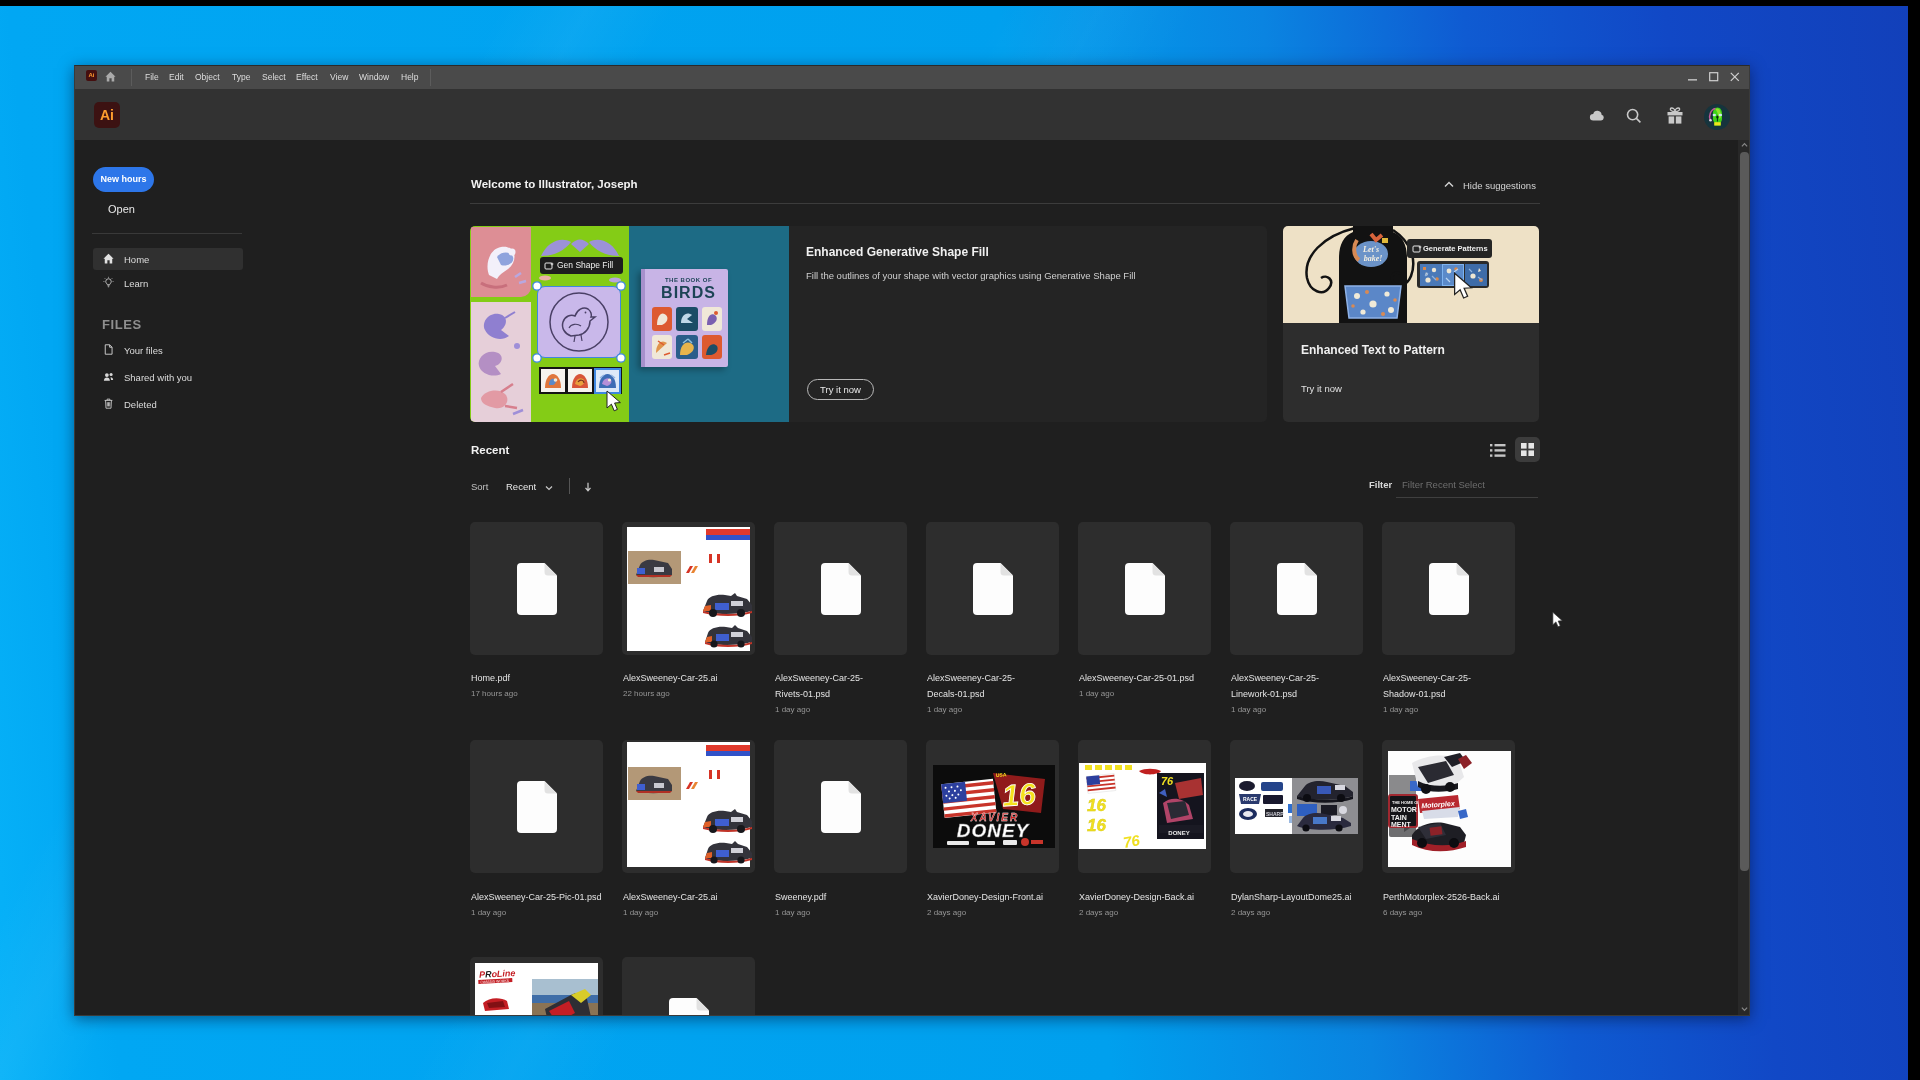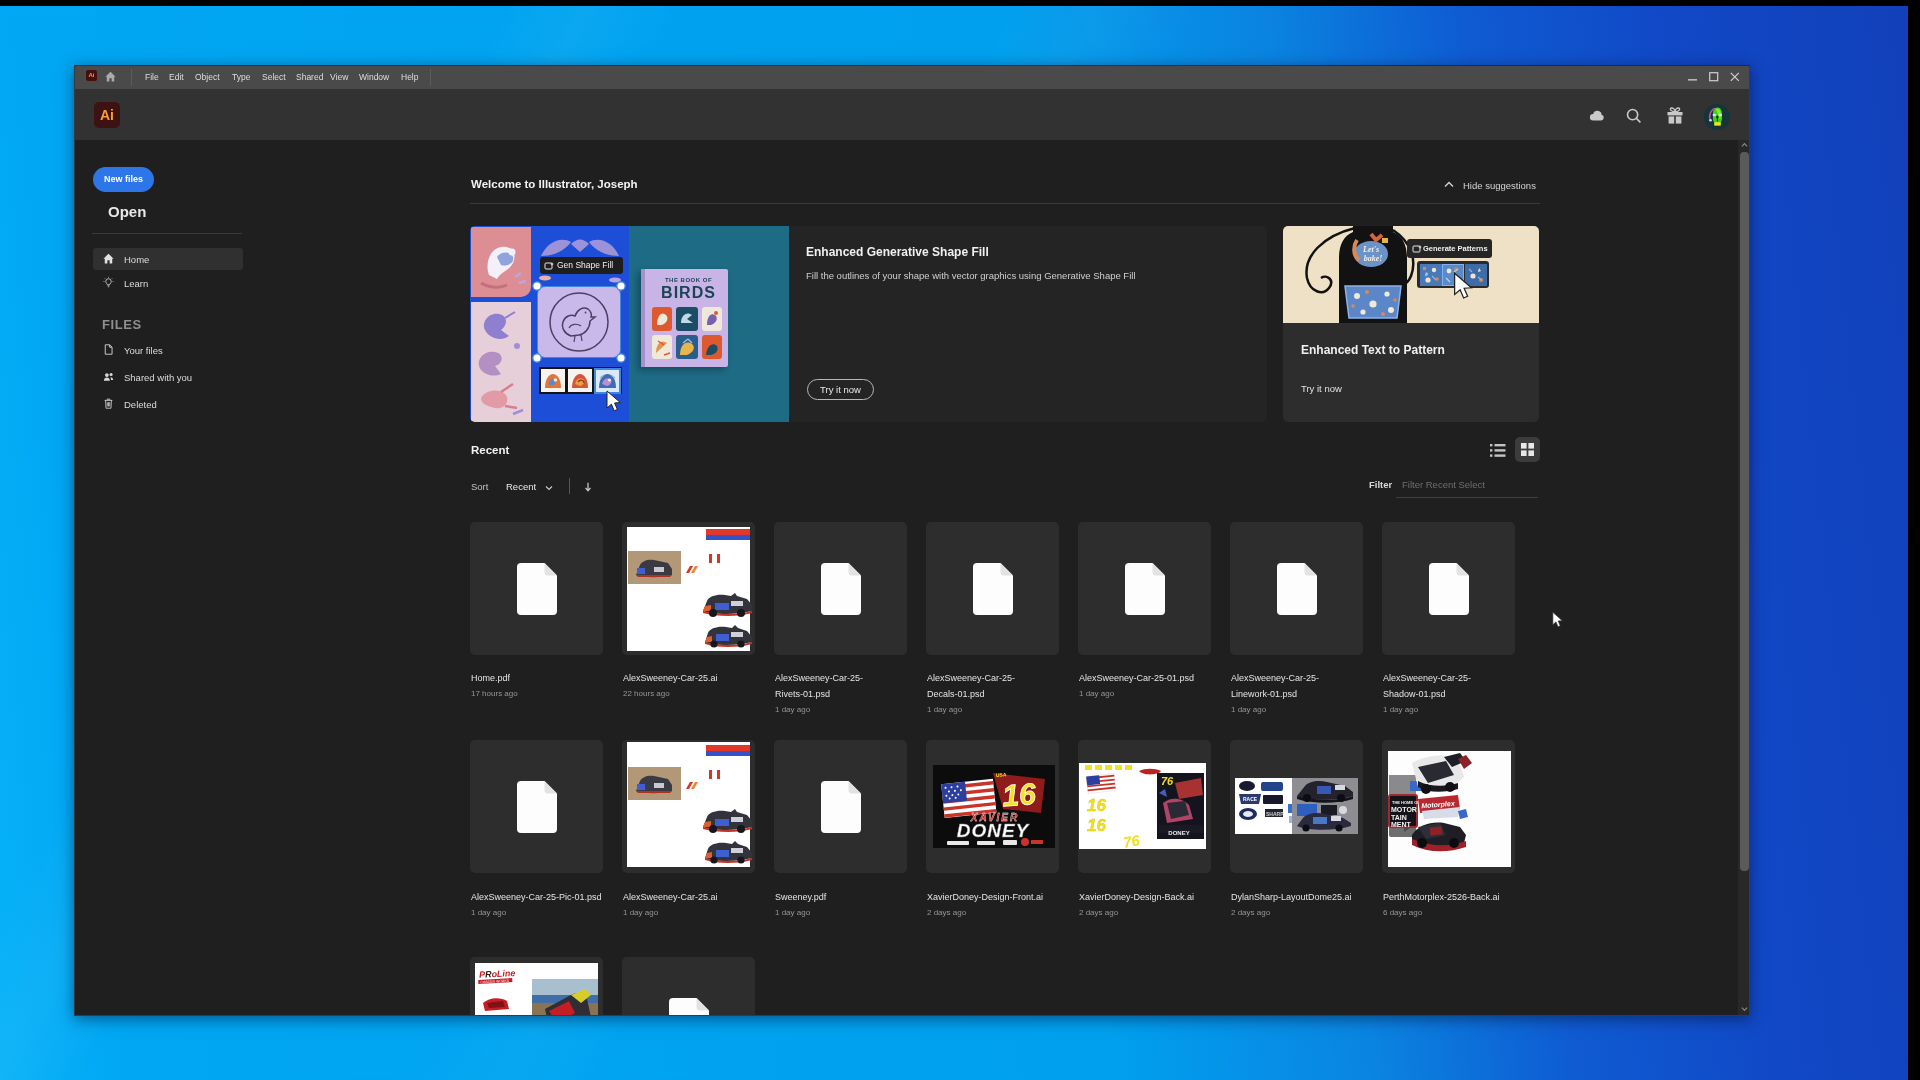--- a/index.html
+++ b/index.html
@@ -10,36 +10,36 @@
 }
 #win { position:absolute; left:74px; top:65px; width:1676px; height:951px; background:#1f1f1f; border:1px solid #3a3a3a; border-top-color:#2a2a2a; overflow:hidden; box-shadow:0 3px 14px rgba(0,10,40,0.5); }
 #menubar { position:absolute; left:0; top:0; width:100%; height:23px; background:#4a4a4a; color:#dedede; font-size:8.5px; }
 .mitem { position:absolute; top:6px; }
 .vsep { position:absolute; top:3px; width:1px; height:17px; background:#5c5c5c; }
 #aimini { position:absolute; left:11px; top:4px; width:11px; height:11px; background:#450f0f; border-radius:2px; color:#ff992e; font-size:6px; font-weight:bold; text-align:center; line-height:11px; }
 #appheader { position:absolute; left:0; top:23px; width:100%; height:51px; background:#323232; }
 #ailogo { position:absolute; left:19px; top:13px; width:26px; height:26px; background:#3c1212; border-radius:5px; color:#ff9d2e; font-weight:bold; font-size:14px; text-align:center; line-height:26px; }
 #content { position:absolute; left:0; top:74px; width:100%; height:877px; background:#1f1f1f; }
 #newfile { position:absolute; left:18px; top:27px; width:61px; height:25px; border-radius:13px; background:#2d76e9; color:#fff; font-size:9px; font-weight:bold; text-align:center; line-height:25px; }
-#open { position:absolute; left:33px; top:63px; color:#e8e8e8; font-size:15px; font-weight:bold; }
+#open { position:absolute; left:33px; top:63px; color:#e8e8e8; font-size:11px; font-weight:normal; }
 #sidediv { position:absolute; left:17px; top:93px; width:150px; height:1px; background:#393939; }
 .srow { position:absolute; left:18px; width:150px; height:22px; border-radius:3px; color:#dcdcdc; font-size:9.5px; }
 .srow .lbl { position:absolute; left:31px; top:6px; }
 .sicon { position:absolute; left:9px; top:4px; width:13px; height:13px; }
 #fileslbl { position:absolute; left:27px; top:177px; color:#8f8f8f; font-size:13px; font-weight:bold; letter-spacing:0.6px; }
 .hicon { position:absolute; top:17px; width:20px; height:20px; }
 #avatar { position:absolute; left:1629px; top:15px; width:26px; height:26px; }
 .winbtn { position:absolute; top:0; width:28px; height:23px; color:#d0d0d0; text-align:center; }
 #cursor1 { position:absolute; left:1552px; top:611px; }
 
 #welcome { position:absolute; left:396px; top:38px; color:#f2f2f2; font-size:11.5px; font-weight:bold; }
 #hidesug { position:absolute; left:1388px; top:40px; color:#d4d4d4; font-size:9.5px; }
 #wdiv { position:absolute; left:395px; top:63px; width:1070px; height:1px; background:#3c3c3c; }
 #hero { position:absolute; left:395px; top:86px; width:797px; height:196px; border-radius:5px; background:#242424; overflow:hidden; }
-#heroimg { position:absolute; left:0; top:0; width:319px; height:196px; background:#1d4ed8; overflow:hidden; }
+#heroimg { position:absolute; left:0; top:0; width:319px; height:196px; background:#84cc16; overflow:hidden; }
 #herotitle { position:absolute; left:336px; top:19px; color:#f0f0f0; font-size:12px; font-weight:bold; }
 #herodesc { position:absolute; left:336px; top:44px; color:#cfcfcf; font-size:9.5px; }
 #herobtn { position:absolute; left:337px; top:153px; width:67px; height:21px; border:1px solid #b8b8b8; border-radius:11px; color:#e8e8e8; font-size:9.5px; text-align:center; line-height:19px; }
 #scard { position:absolute; left:1208px; top:86px; width:256px; height:196px; border-radius:5px; background:#2d2d2d; overflow:hidden; }
 #scardimg { position:absolute; left:0; top:0; width:256px; height:97px; background:#eee1c6; overflow:hidden;text-align:center; }
 #scardtitle { position:absolute; left:18px; top:117px; color:#f0f0f0; font-size:12px; font-weight:bold; }
 #scardtry { position:absolute; left:18px; top:157px; color:#e0e0e0; font-size:9.5px; }
 #recent { position:absolute; left:396px; top:304px; color:#f2f2f2; font-size:11.5px; font-weight:bold; }
 #sortlbl { position:absolute; left:396px; top:341px; color:#c0c0c0; font-size:9.5px; }
 #sortval { position:absolute; left:431px; top:341px; color:#e8e8e8; font-size:9.5px; }
@@ -63,21 +63,21 @@
     <div id="aimini">Ai</div>
     <svg style="position:absolute;left:29px;top:4px;width:13px;height:13px" viewBox="0 0 16 16">
         <path d="M8 2.2 L14.2 8.4 L12.6 8.4 L12.6 14 L9.4 14 L9.4 10.2 L6.6 10.2 L6.6 14 L3.4 14 L3.4 8.4 L1.8 8.4 Z" fill="#aaaaaa"></path>
       </svg>
     <div class="vsep" style="left:56px"></div>
     <div class="mitem" style="left:70px">File</div>
     <div class="mitem" style="left:94px">Edit</div>
     <div class="mitem" style="left:120px">Object</div>
     <div class="mitem" style="left:157px">Type</div>
     <div class="mitem" style="left:187px">Select</div>
-    <div class="mitem" style="left:221px">Shared</div>
+    <div class="mitem" style="left:221px">Effect</div>
     <div class="mitem" style="left:255px">View</div>
     <div class="mitem" style="left:284px">Window</div>
     <div class="mitem" style="left:326px">Help</div>
     <div class="vsep" style="left:355px"></div>
     <div class="winbtn" style="left:1604px"><svg width="10" height="10" style="margin-top:9px" viewBox="0 0 10 10">
           <rect x="0" y="4.2" width="9" height="1.3" fill="#d0d0d0"></rect>
         </svg></div>
     <div class="winbtn" style="left:1625px"><svg width="10" height="10" style="margin-top:6px" viewBox="0 0 10 10">
           <rect x="0.7" y="0.7" width="8" height="8" fill="none" stroke="#d0d0d0" stroke-width="1.2"></rect>
         </svg></div>
@@ -111,21 +111,21 @@
         <ellipse cx="10.3" cy="11" rx="1.7" ry="1.2" fill="#c8ecec"></ellipse>
         <ellipse cx="16.4" cy="11" rx="1.7" ry="1.2" fill="#c8ecec"></ellipse>
         <ellipse cx="13.4" cy="13" rx="1.2" ry="1.5" fill="#0a2a10"></ellipse>
         <path d="M13.4 13 L13.4 17.5" stroke="#0a2a10" stroke-width="1"></path>
         <path d="M6.3 16 C4.5 12 6.5 5.5 11.5 4.5" fill="none" stroke="#c05898" stroke-width="1.5"></path>
         <circle cx="6.5" cy="16.3" r="1.3" fill="#e8d8e8"></circle>
       </svg>
     </div>
   </div>
   <div id="content">
-    <div id="newfile">New files</div>
+    <div id="newfile">New hours</div>
     <div id="open">Open</div>
     <div id="sidediv"></div>
     <div class="srow" style="top:108px;background:#303030">
       <svg class="sicon" viewBox="0 0 16 16">
           <path d="M8 2 L14.2 8.2 L12.6 8.2 L12.6 14 L9.4 14 L9.4 10 L6.6 10 L6.6 14 L3.4 14 L3.4 8.2 L1.8 8.2 Z" fill="#e2e2e2"></path>
         </svg>
       <span class="lbl">Home</span>
     </div>
     <div class="srow" style="top:132px">
       <svg class="sicon" viewBox="0 0 16 16">

